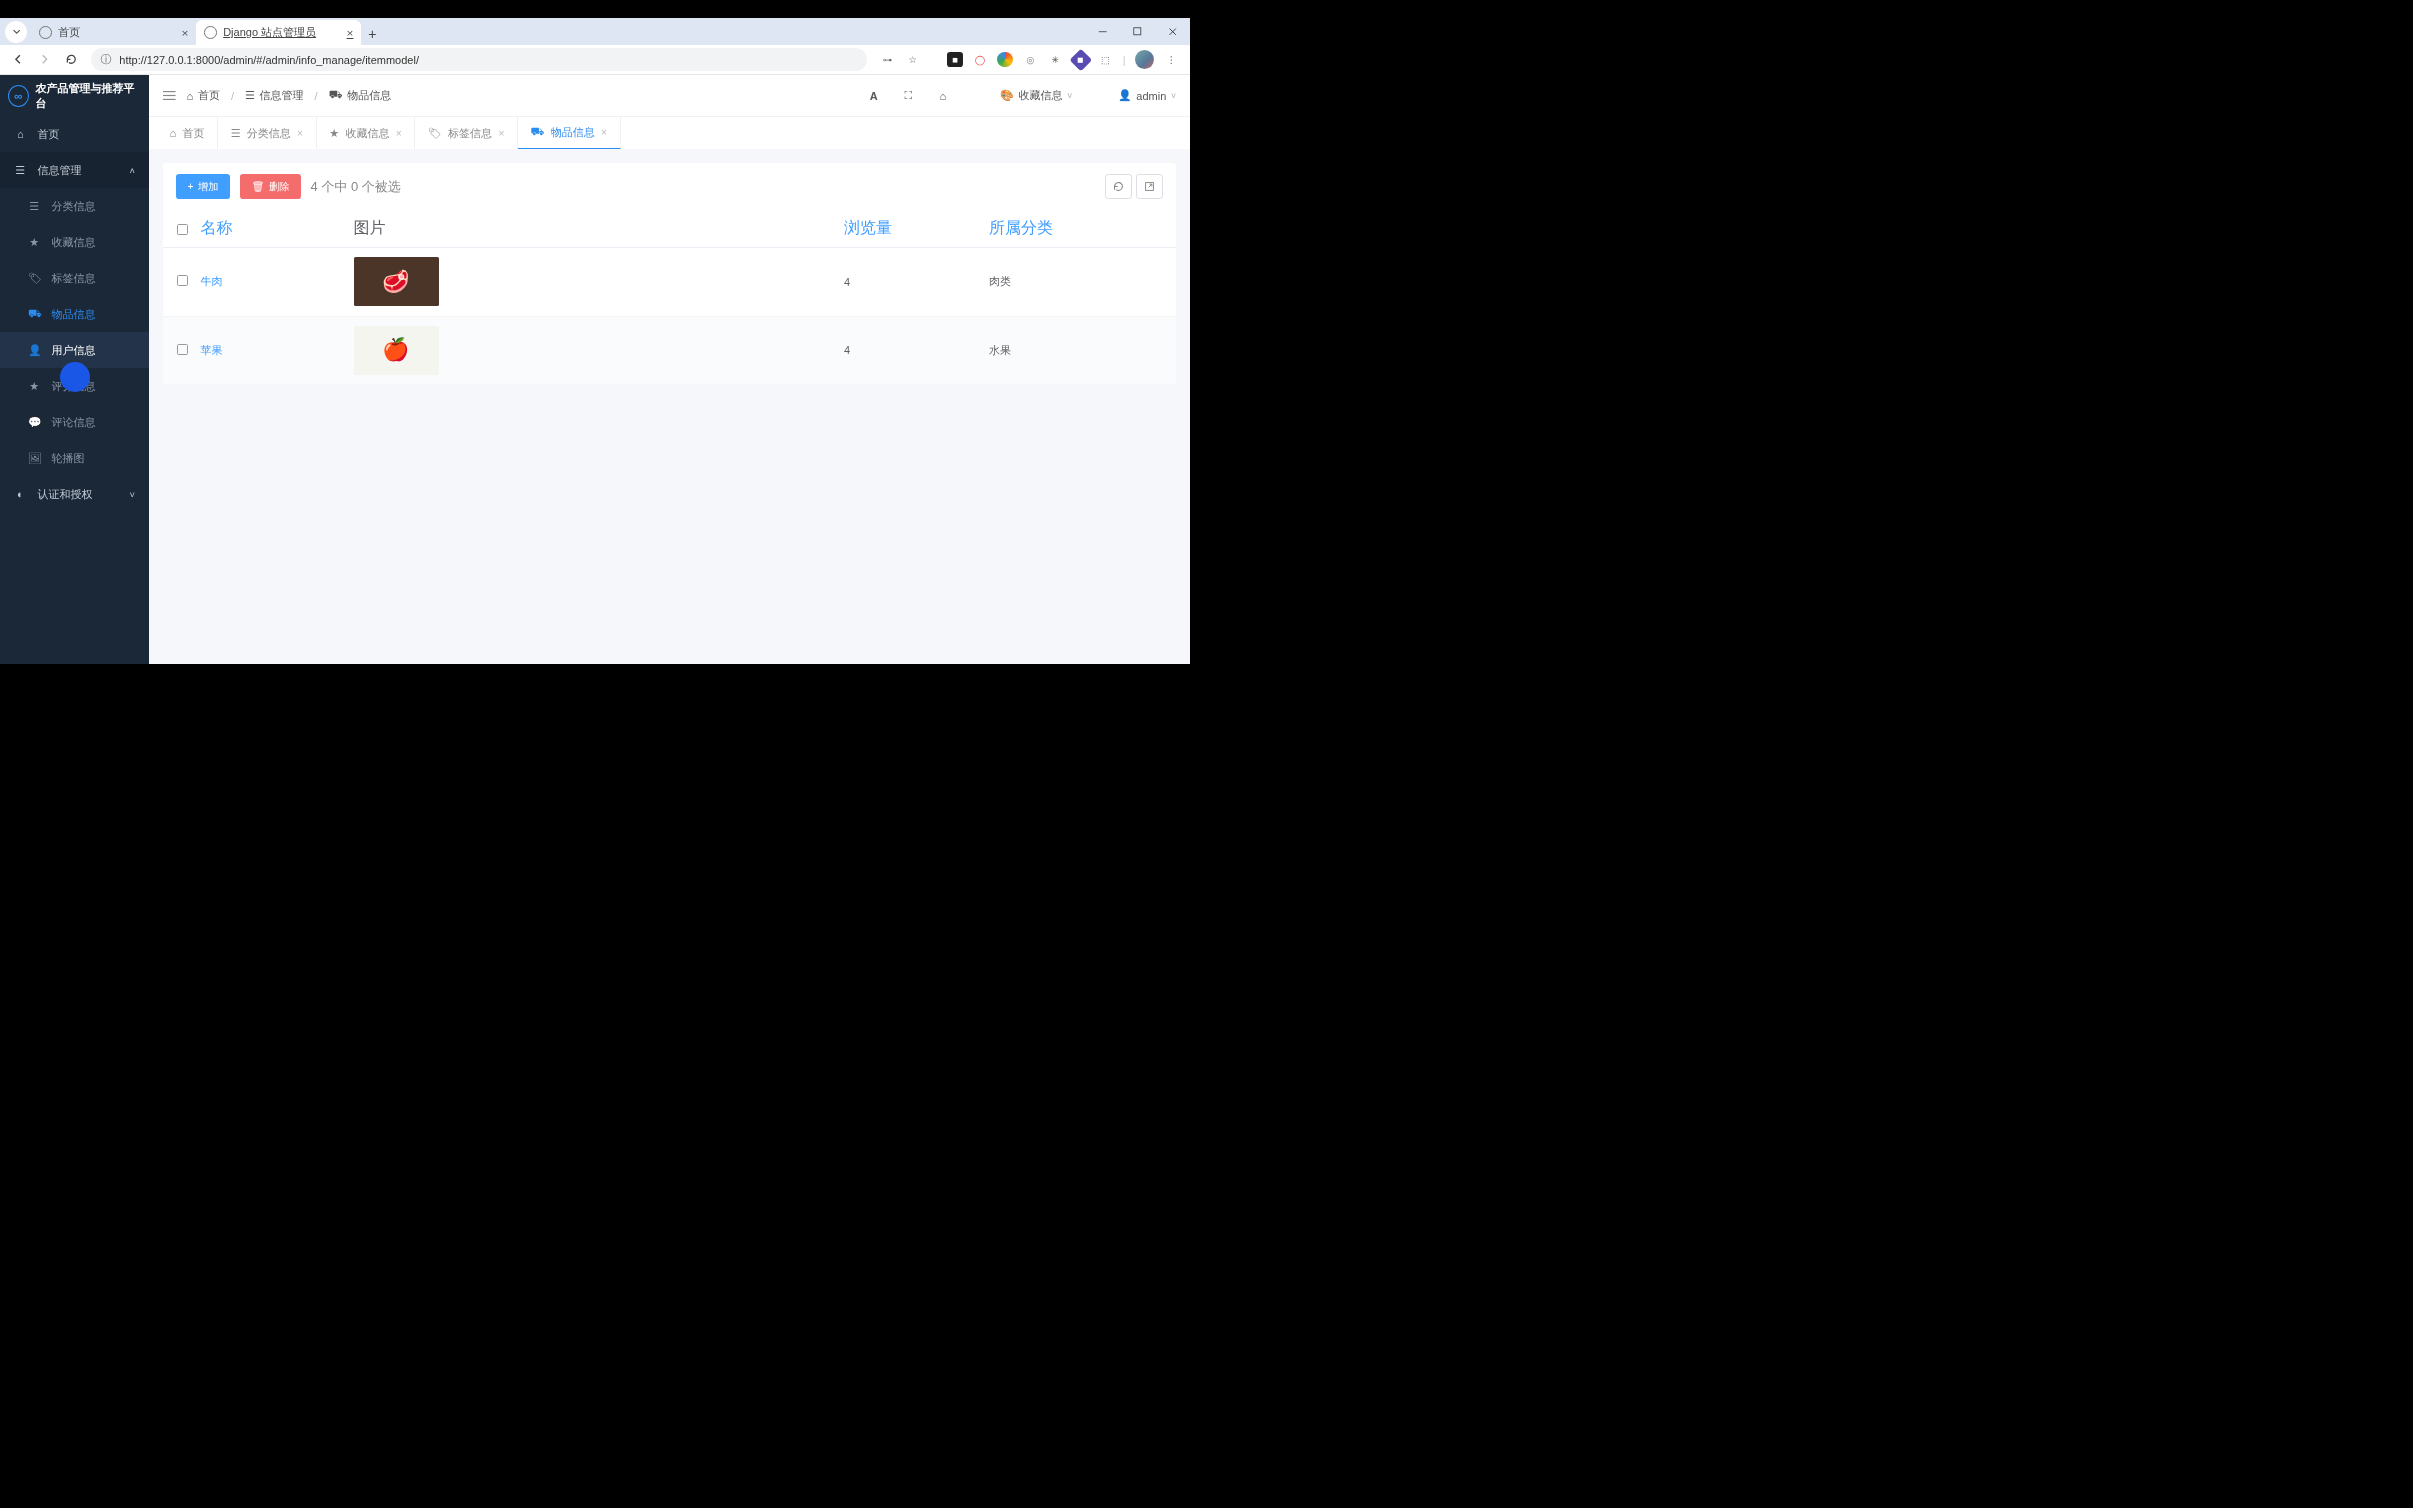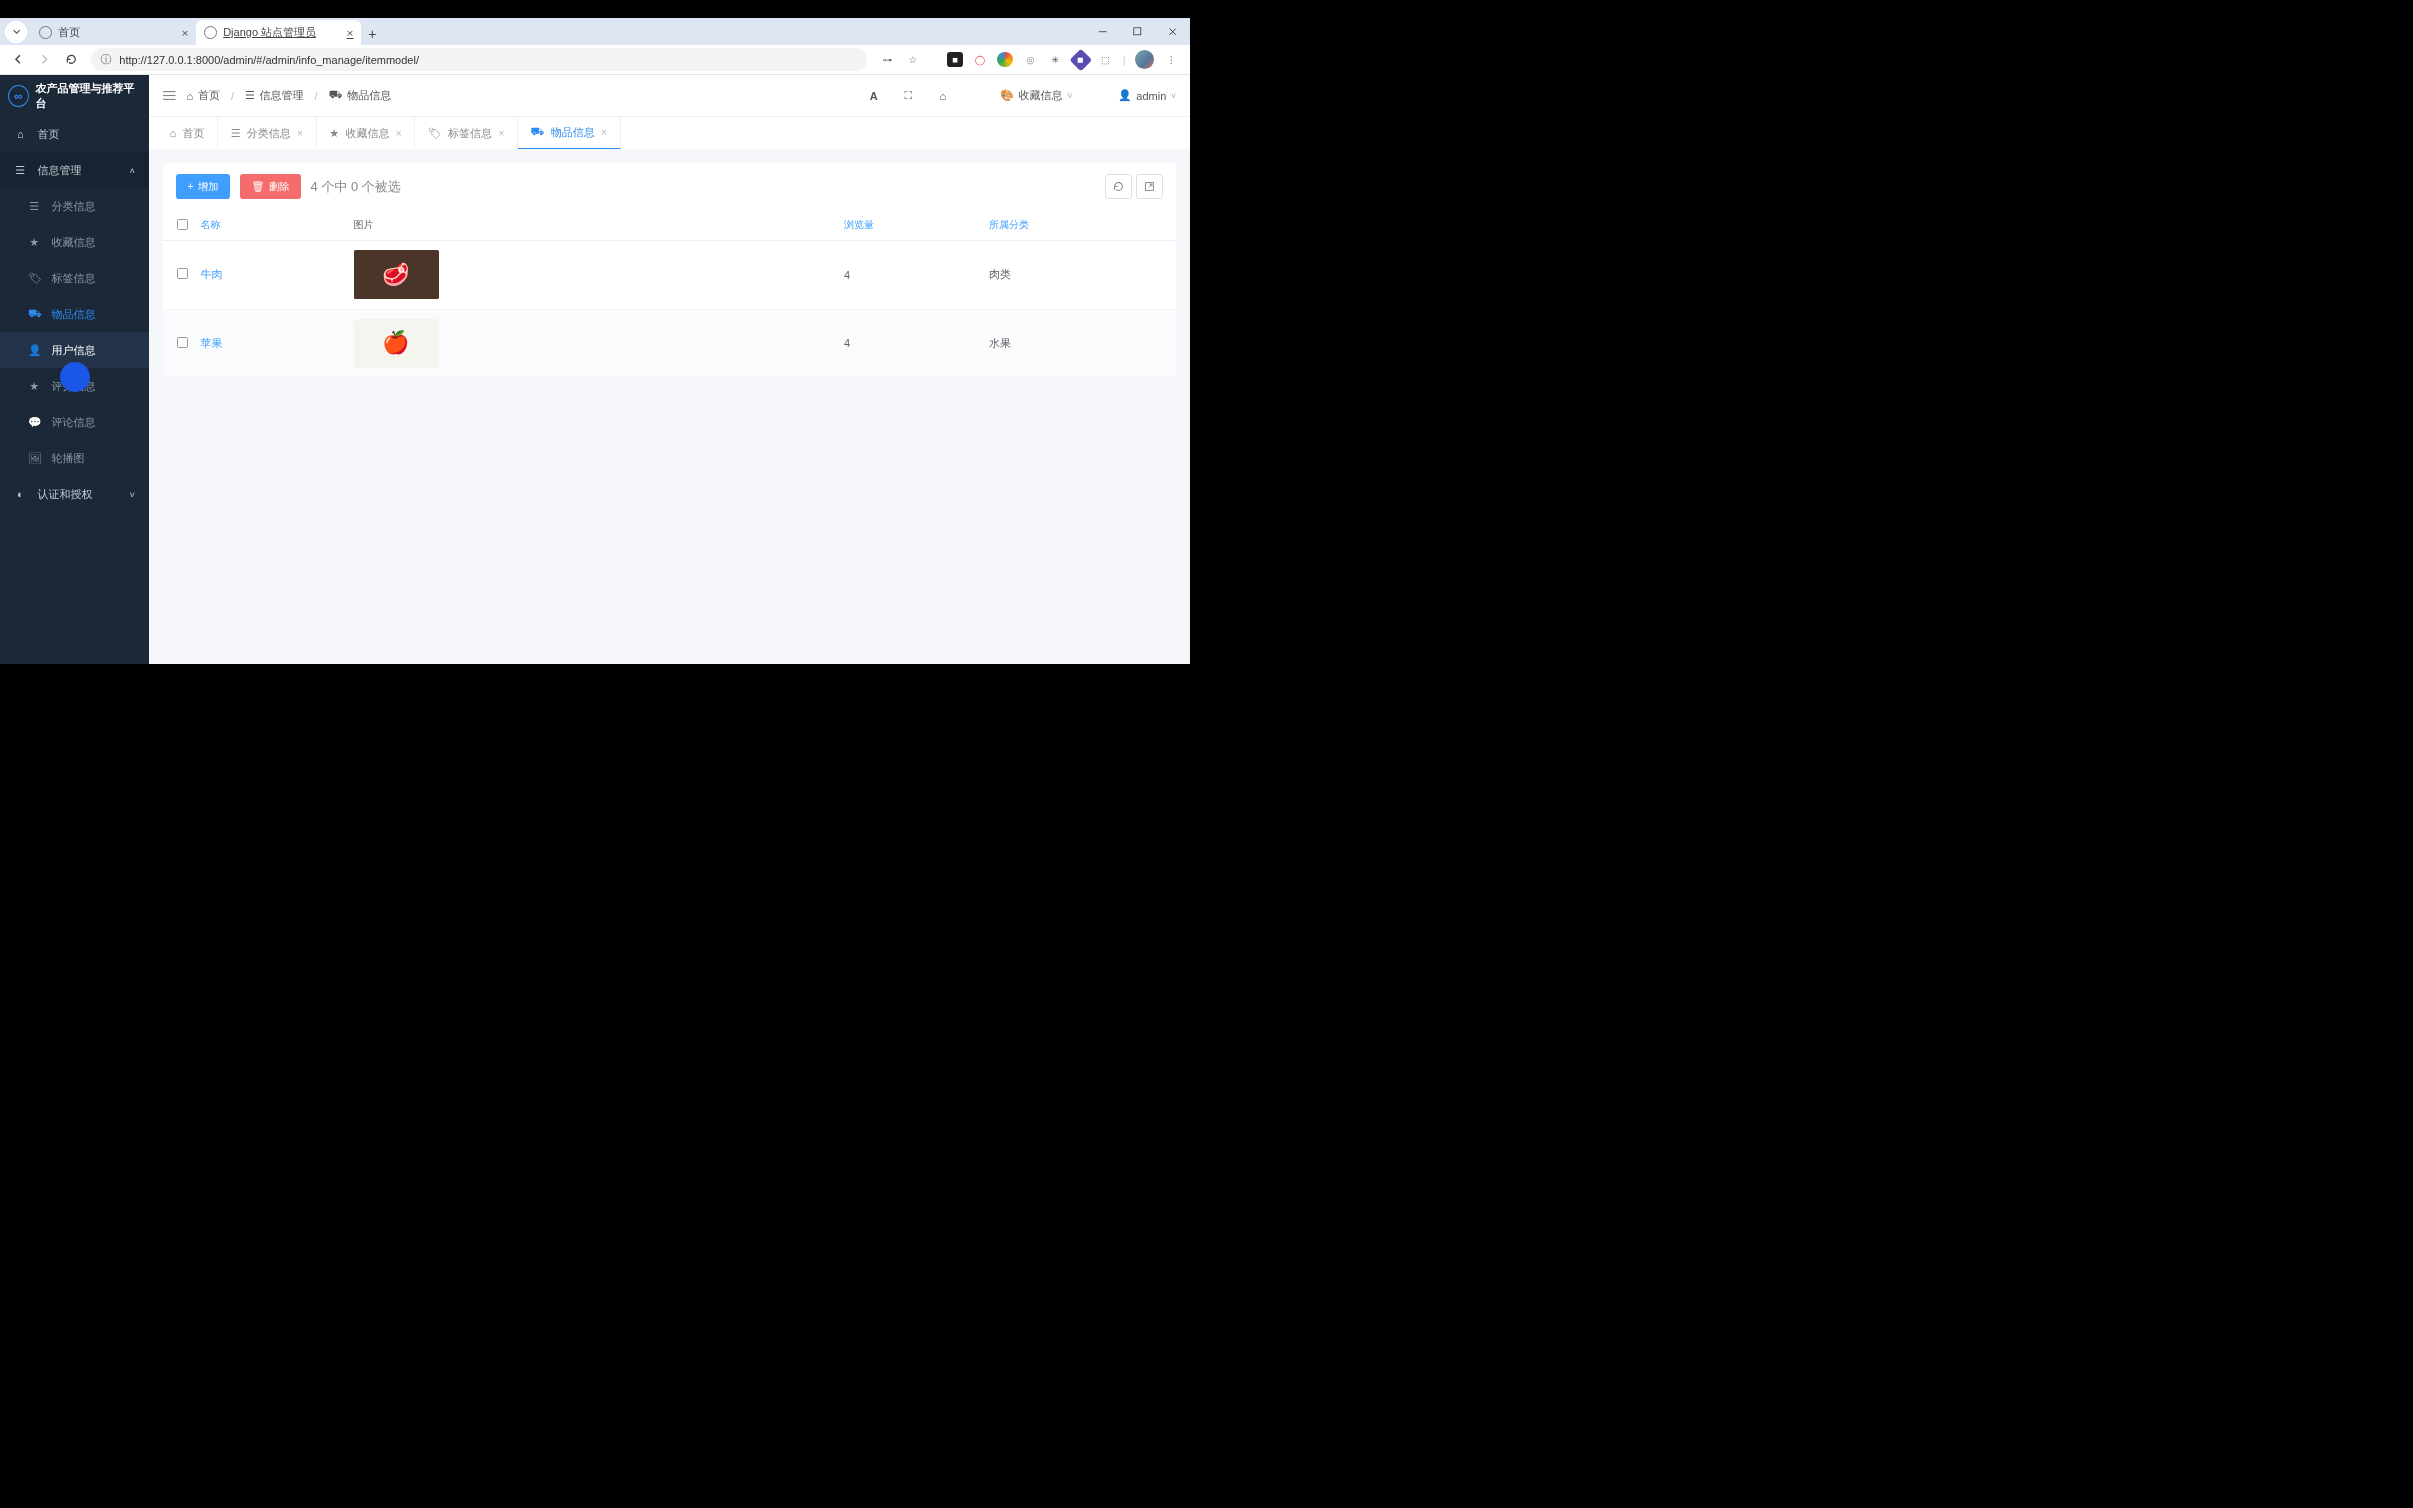--- a/index.html
+++ b/index.html
@@ -63,21 +63,21 @@
 .card { background: #fff; border-radius: 3.1px; padding: 0; }
 .toolbar { display: flex; align-items: center; padding: 11px 12.6px; gap: 9.4px; }
 .btn { height: 25px; border-radius: 3.1px; display: inline-flex; align-items: center; padding: 0 11.8px; gap: 4.7px; color: #fff; cursor: pointer; font-size: 10.2px; }
 .btn-primary { background: #409eff; }
 .btn-danger { background: #f56c6c; }
 .selection-info { color: #888; font-size: 13px; }
 .toolbar-right { margin-left: auto; display: flex; gap: 4.7px; }
 .icon-btn { width: 27px; height: 25px; border: 0.8px solid #dcdfe6; border-radius: 3.1px; display: flex; align-items: center; justify-content: center; color: #888; cursor: pointer; }
 
 .table { width: 100%; }
-.thead { display: flex; border-bottom: 0.8px solid #ebeef5; padding: 7.9px 14px; color: #8c98ae; font-size: 10px; align-items: flex-end; }
+.thead { display: flex; border-bottom: 0.8px solid #ebeef5; padding: 7.9px 14px; color: #8c98ae; font-size: 16px; align-items: flex-end; }
 .col-cb { width: 23.6px; }
 .col-name { width: 153px; color: #409eff; cursor: pointer; }
 .col-img { flex: 1; color: #606266; }
 .col-views { width: 145px; color: #409eff; cursor: pointer; }
 .col-cat { width: 173px; color: #409eff; cursor: pointer; }
 .trow { display: flex; align-items: center; padding: 9.4px 14px; border-bottom: 0.8px solid #f5f5f5; }
 .trow:nth-child(even) { background: #fafbfc; }
 .trow .col-name { color: #409eff; cursor: pointer; }
 .trow .col-views, .trow .col-cat { color: #606266; cursor: default; }
 .cb { width: 11px; height: 11px; border: 0.8px solid #999; border-radius: 1.6px; display: inline-block; cursor: pointer; }

